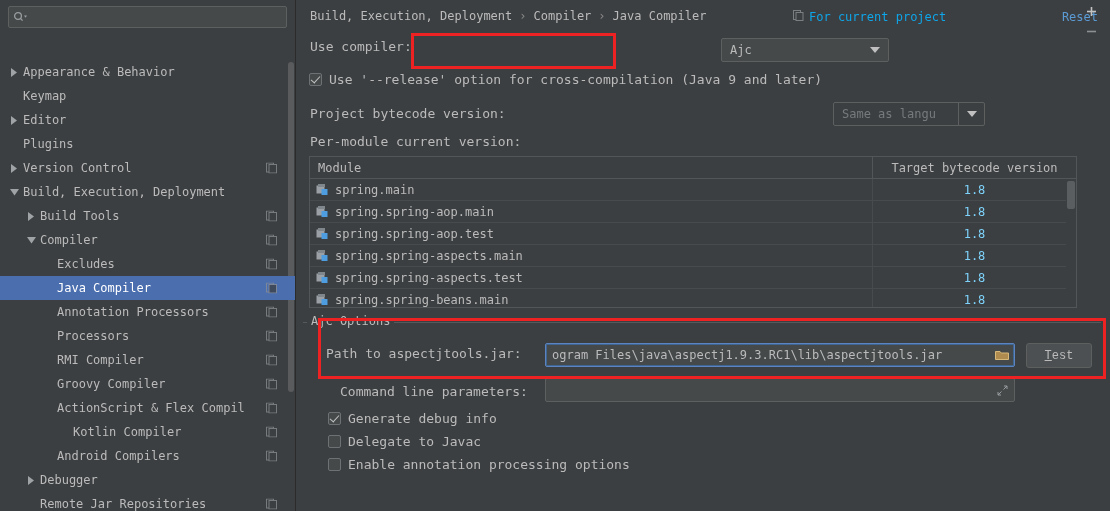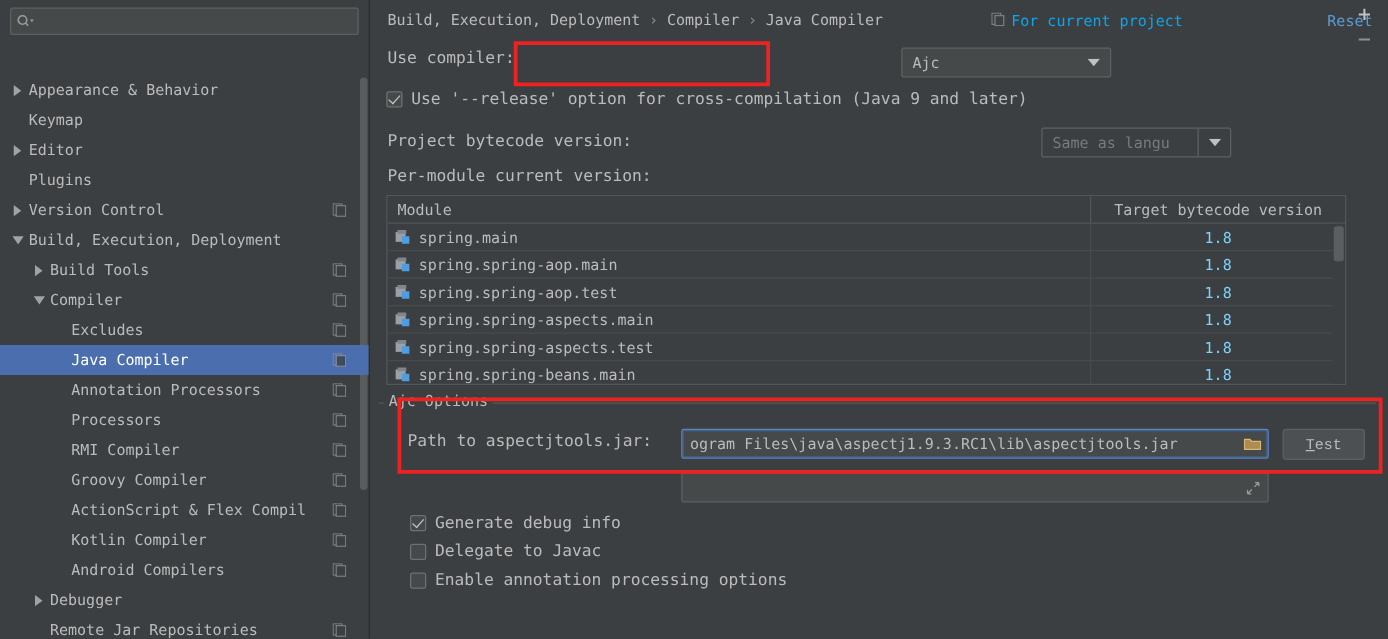--- a/index.html
+++ b/index.html
@@ -274,21 +274,21 @@
             </svg></span>
         </div>
         <div class="node" style="padding-left: 42px;">
           <span class="twisty"></span>
           <span class="node-label">ActionScript &amp; Flex Compil</span>
           <span class="node-badge"><svg width="11" height="11" viewBox="0 0 11 11">
               <rect x="0.5" y="0.5" width="7" height="9" fill="none" stroke="#8d9092"></rect>
               <rect x="3" y="2" width="7.5" height="8.5" fill="#3c3f41" stroke="#8d9092"></rect>
             </svg></span>
         </div>
-        <div class="node" style="padding-left: 42px;">
+        <div class="node" style="padding-left: 58px;">
           <span class="twisty"></span>
           <span class="node-label">Kotlin Compiler</span>
           <span class="node-badge"><svg width="11" height="11" viewBox="0 0 11 11">
               <rect x="0.5" y="0.5" width="7" height="9" fill="none" stroke="#8d9092"></rect>
               <rect x="3" y="2" width="7.5" height="8.5" fill="#3c3f41" stroke="#8d9092"></rect>
             </svg></span>
         </div>
         <div class="node" style="padding-left: 42px;">
           <span class="twisty"></span>
           <span class="node-label">Android Compilers</span>
@@ -489,20 +489,23 @@
       <span class="tail-icon">
         <svg width="14" height="12" viewBox="0 0 14 12">
           <path d="M0.5 2.5 L5 2.5 L6.2 4 L13.5 4 L13.5 10.5 L0.5 10.5 Z" fill="#b08b4f" stroke="#d8b878" stroke-width="1"></path>
         </svg>
       </span>
     </div>
     <div class="btn" style="position:absolute; left:730px; top:343px; width:54px;font-family:Liberation Mono, monospace;">
       <span><u>T</u><span>est</span></span>
     </div>
 
+    <div class="row" style="left:44px; top:384px;">
+      <span class="lbl">Command line parameters:</span>
+    </div>
     <div class="textfield" style="position:absolute; left:249px; top:378px; width:470px;">
       <span class="val"></span>
       <span class="tail-icon">
         <svg width="11" height="11" viewBox="0 0 11 11">
           <path d="M10 1 L10 4 M10 1 L7 1 M10 1 L6.5 4.5" stroke="#9a9da0" stroke-width="1" fill="none"></path>
           <path d="M1 10 L1 7 M1 10 L4 10 M1 10 L4.5 6.5" stroke="#9a9da0" stroke-width="1" fill="none"></path>
         </svg>
       </span>
     </div>
 

